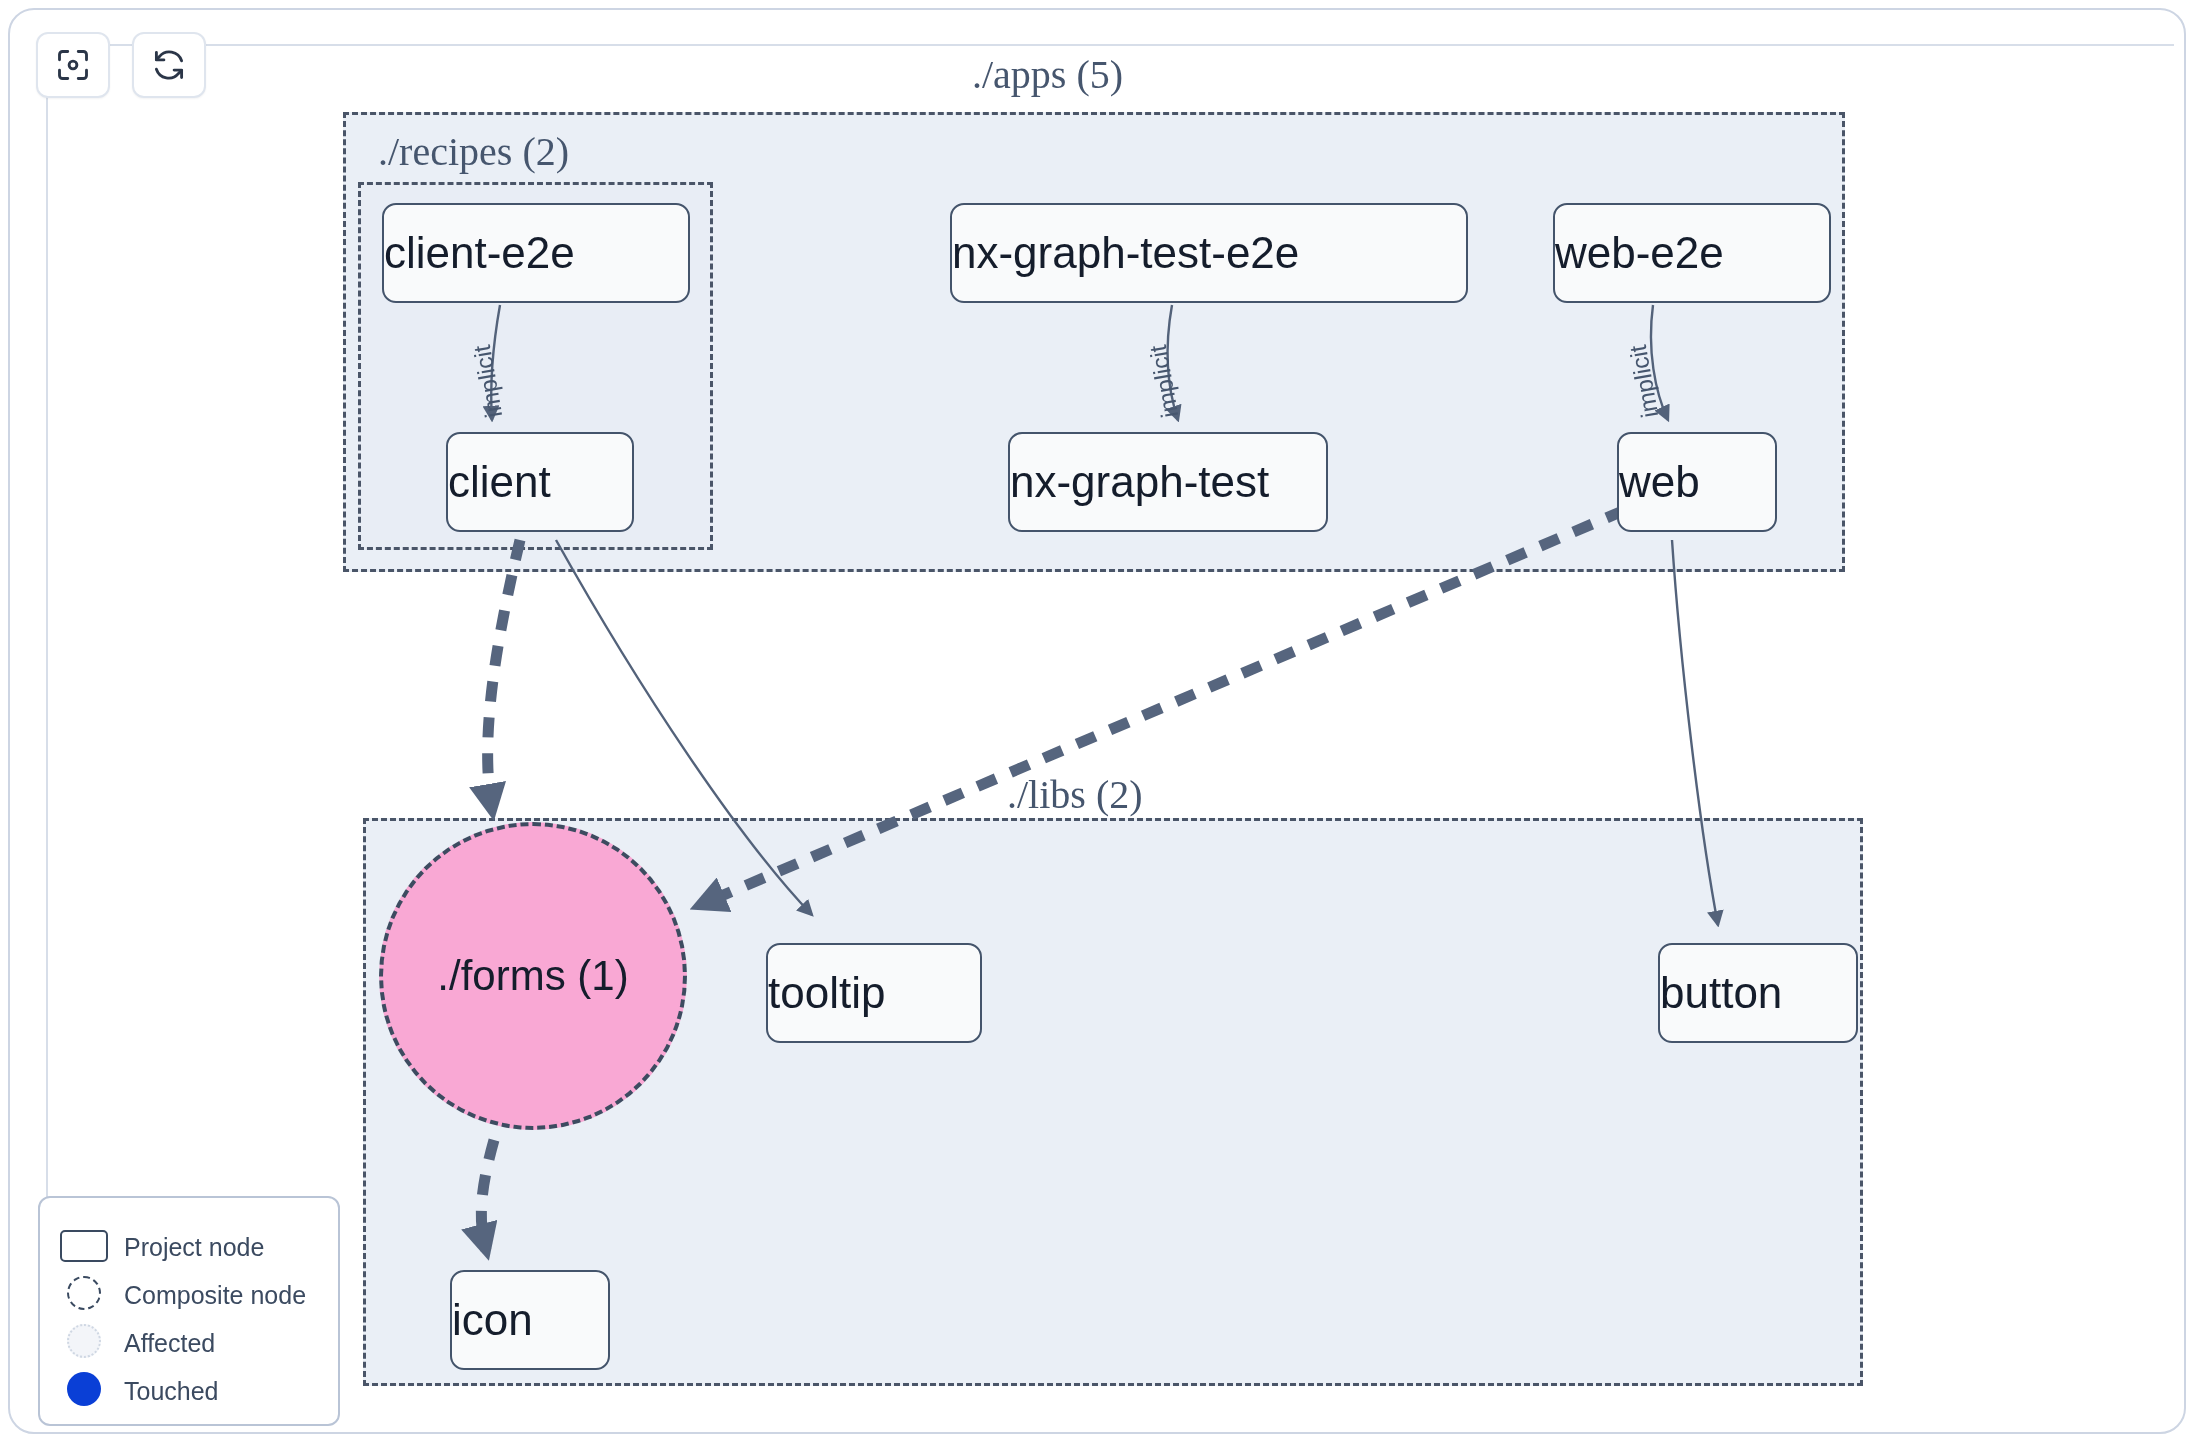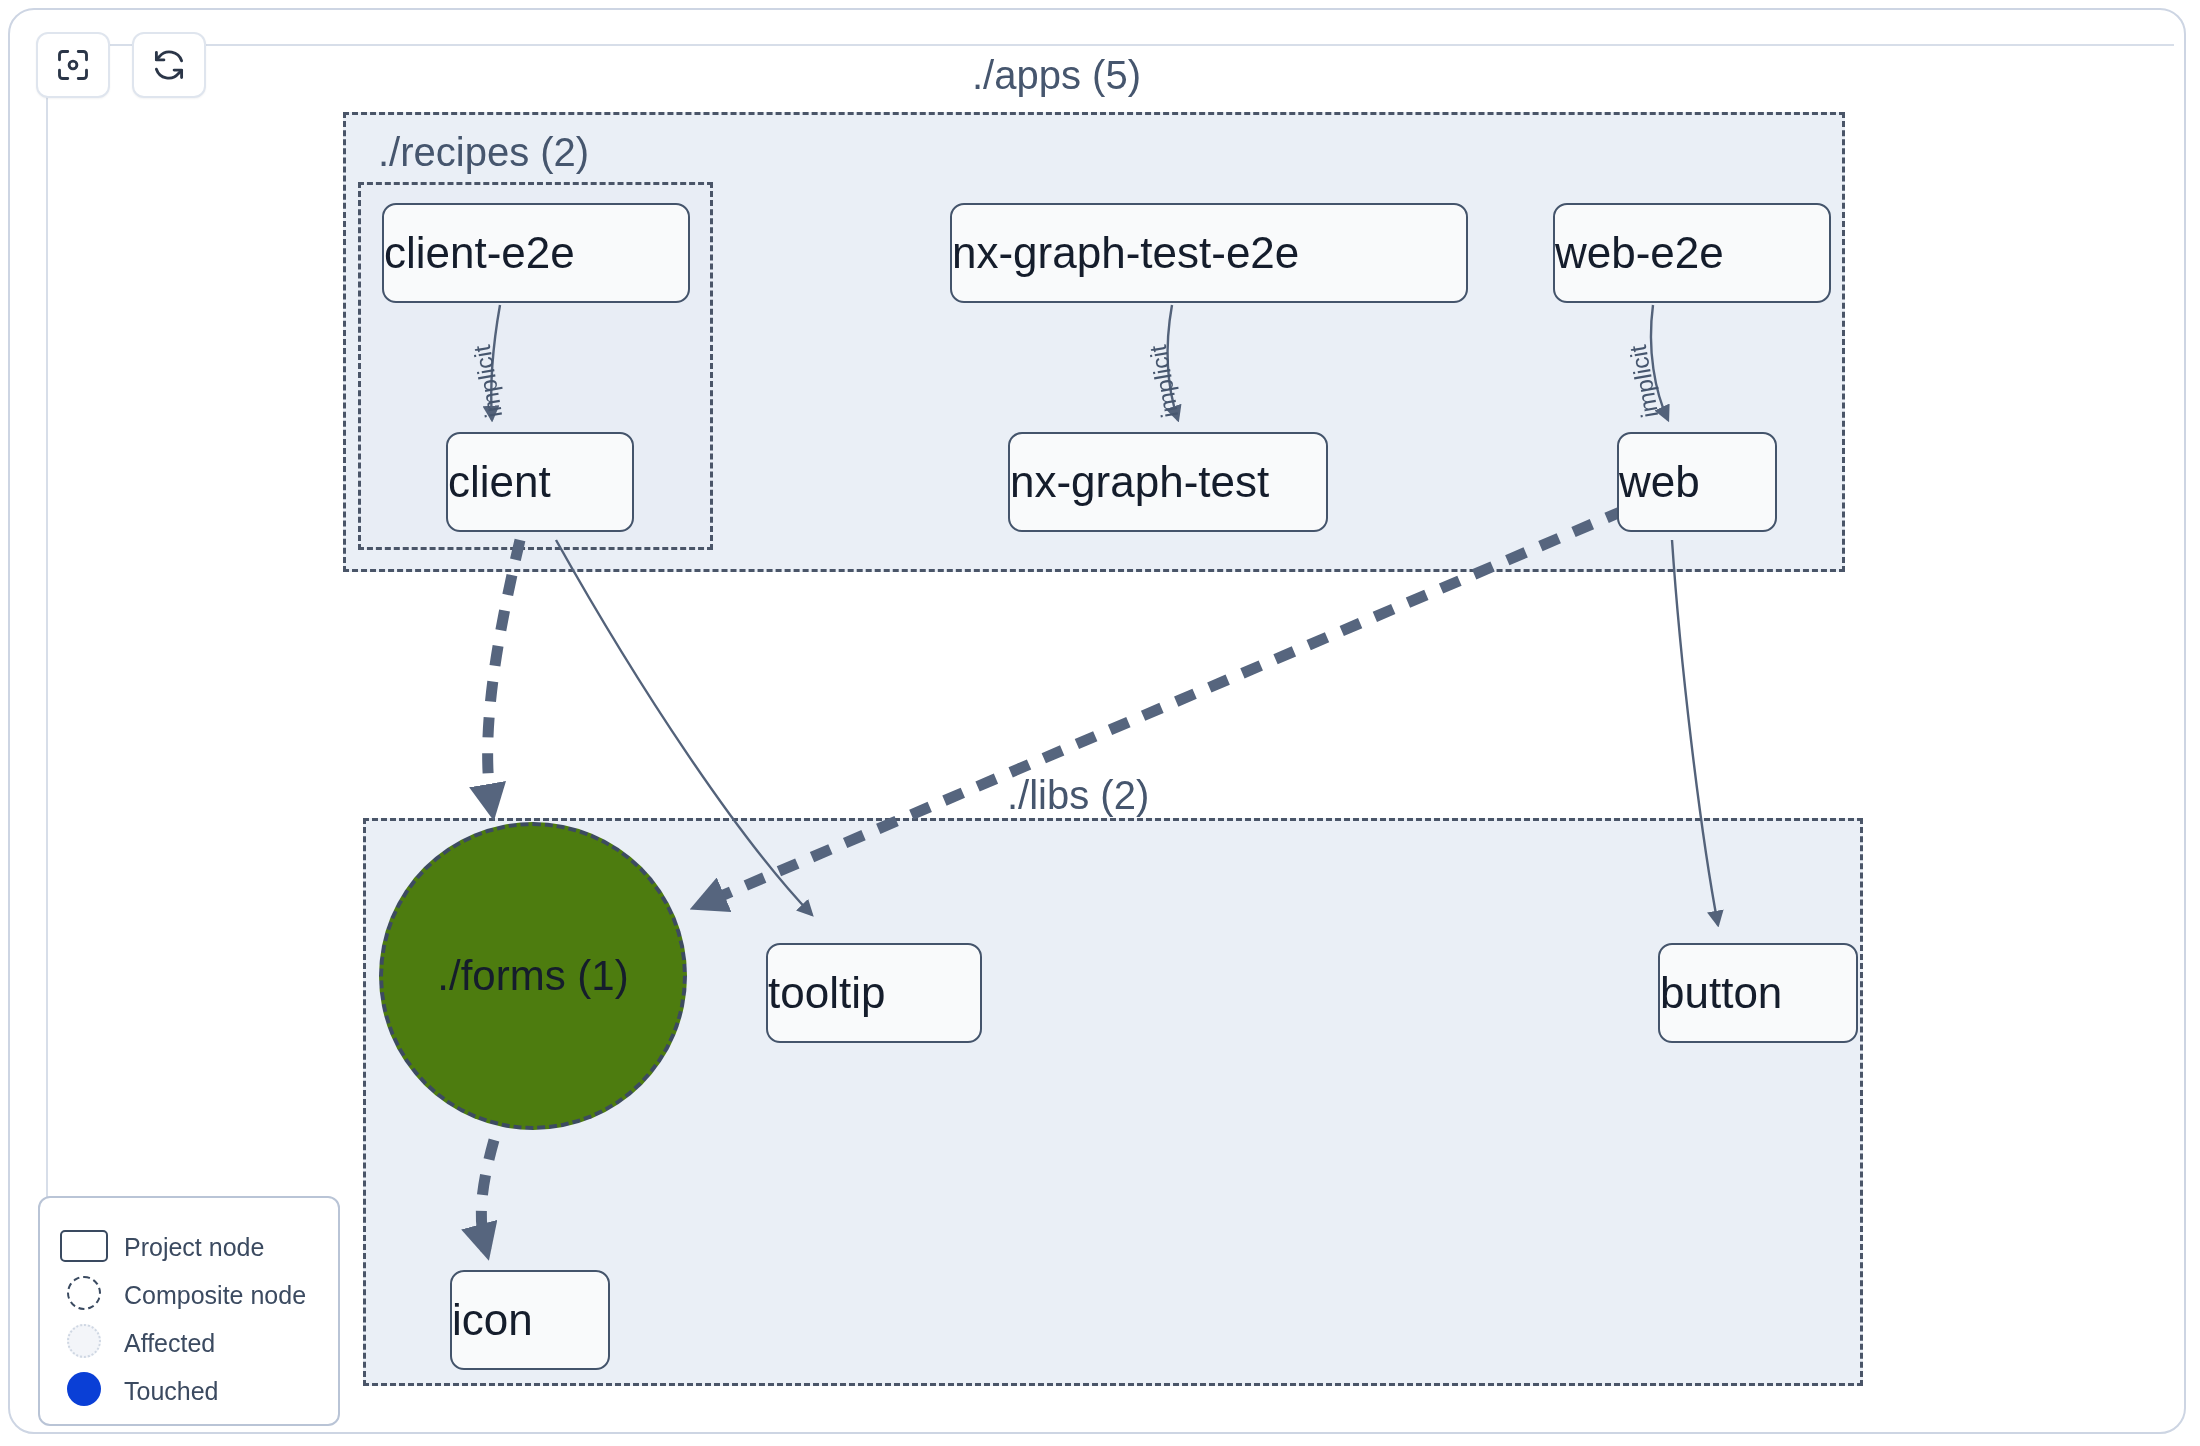--- a/index.html
+++ b/index.html
@@ -70,21 +70,21 @@
     box-sizing: border-box;
     background: #eaeff6;
     border: 3px dashed #4a5568;
   }
   .group-label {
     position: absolute;
     color: #46566e;
     font-size: 40px;
     line-height: 1;
     white-space: nowrap;
-    font-family: Liberation Sans, sans-serif;
+    font-family: Liberation Serif, serif;
     text-align: right;
   }
 
   
   .node {
     position: absolute;
     box-sizing: border-box;
     background: #f9fafb;
     border: 2.5px solid #44546b;
     border-radius: 14px;
@@ -95,21 +95,21 @@
     font-size: 44px;
     white-space: nowrap;
     cursor: pointer;
     z-index: 20;
     font-family: "Liberation Sans", sans-serif;
   }
   
   .node-composite {
     position: absolute;
     box-sizing: border-box;
-    background: #4d7c0f;
+    background: #f9a8d4;
     border: 4px dashed #3d4b60;
     border-radius: 50%;
     display: flex;
     align-items: center;
     justify-content: center;
     color: #151d2c;
     font-size: 42px;
     white-space: nowrap;
     cursor: pointer;
     z-index: 20;

